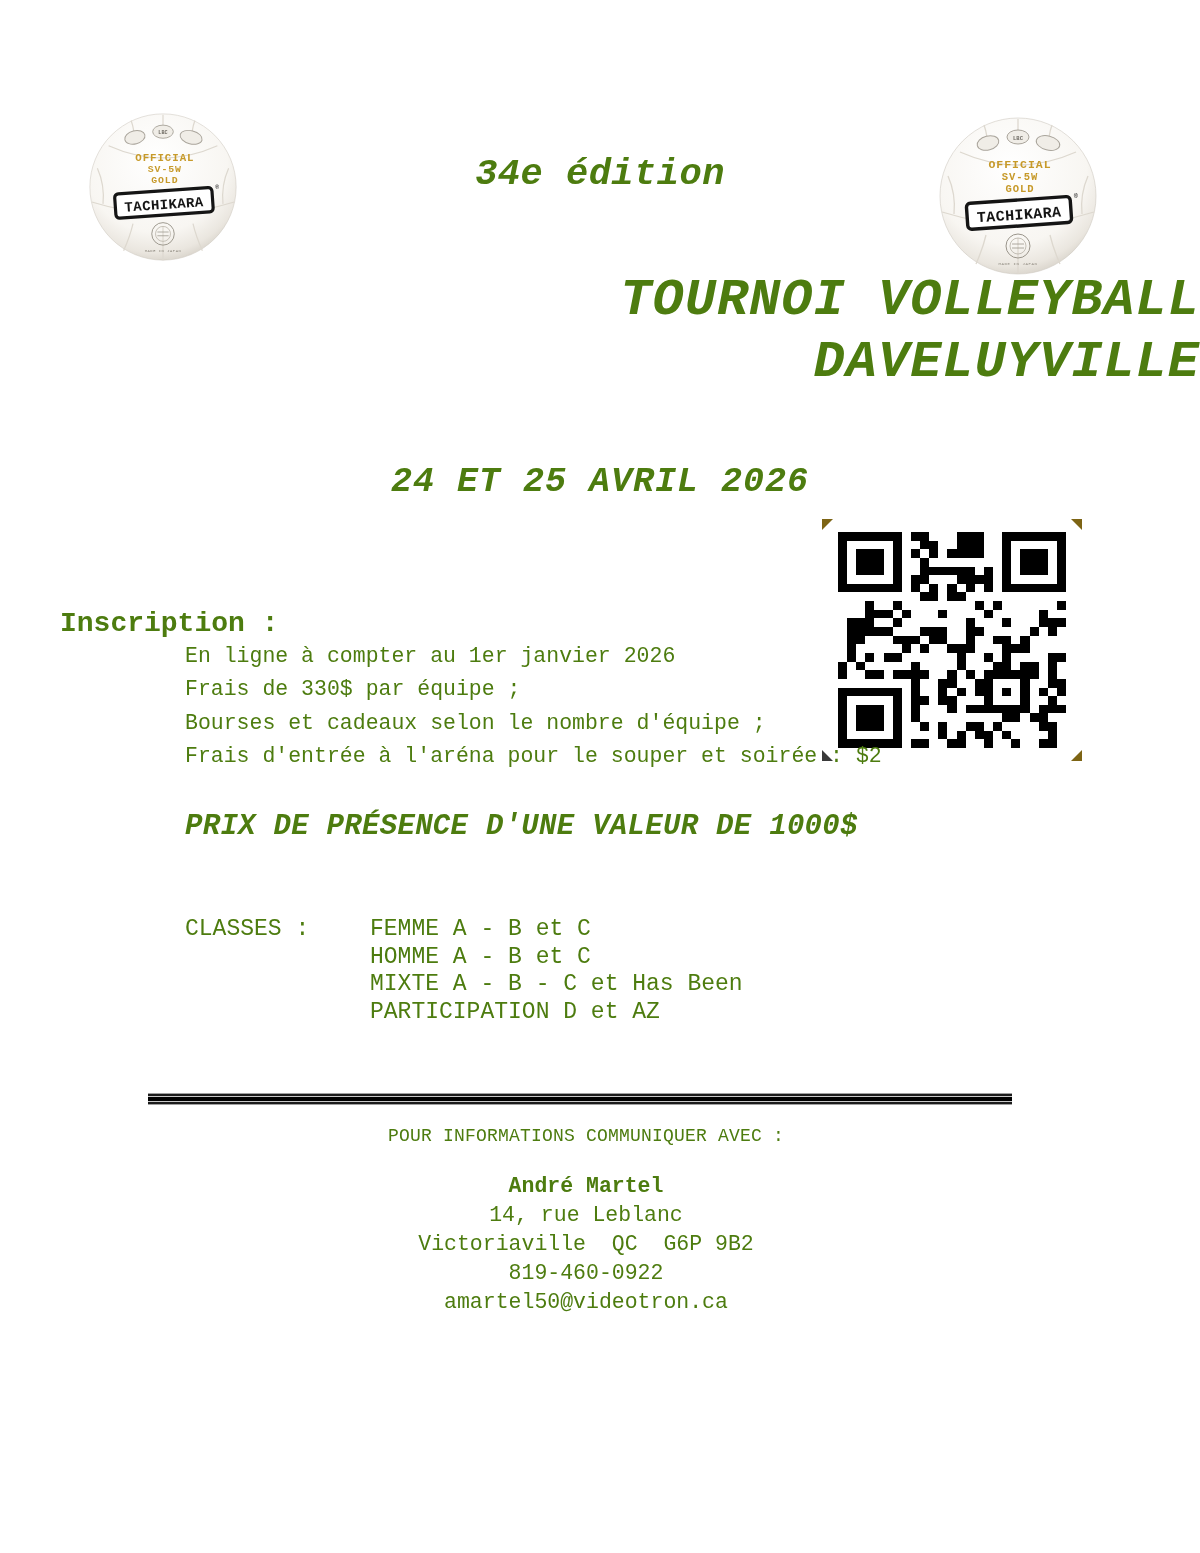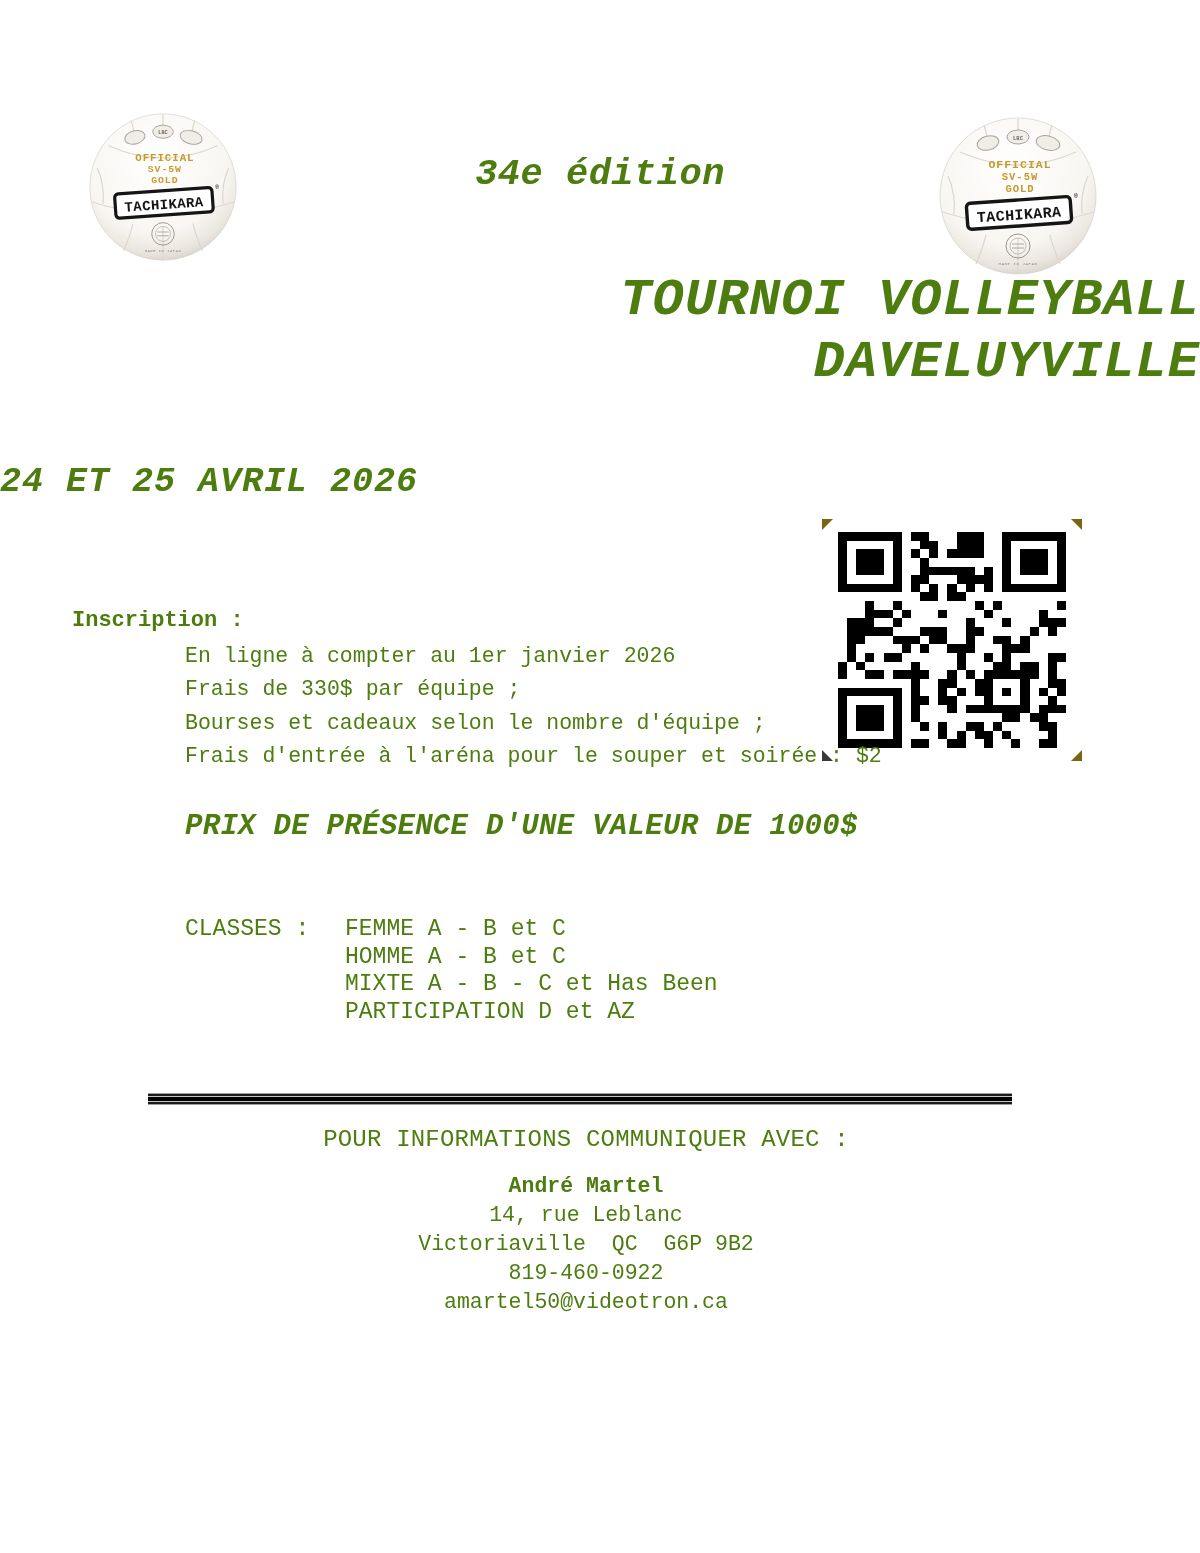--- a/index.html
+++ b/index.html
@@ -17,64 +17,64 @@
   
   .edition{
     top:153px;left:0;width:1200px;text-align:center;
     font-size:37px;font-weight:bold;font-style:italic;letter-spacing:.5px;
   }
   .main-title{
     top:270px;left:0;width:1200px;text-align:right;
     font-size:52px;font-weight:bold;font-style:italic;line-height:62px;letter-spacing:1px;
   }
   .event-date{
-    top:462px;left:0;width:1200px;text-align:left;
+    top:462px;left:0;width:1200px;text-align:center;
     font-size:35px;font-weight:bold;font-style:italic;letter-spacing:1px;
   }
 
   
   .inscription-heading{
-    top:608px;left:72px;
-    font-size:22px;font-weight:bold;
+    top:608px;left:60px;
+    font-size:28px;font-weight:bold;
   }
   .inscription-items{
     top:640px;left:185px;
     font-size:21.5px;line-height:33.4px;
   }
   .prize-line{
     top:810px;left:185px;
     font-size:29px;font-weight:bold;font-style:italic;letter-spacing:.3px;text-align:center;
   }
 
   
   .classes{
     top:916px;left:185px;
     font-size:23px;line-height:27.6px;
   }
-  .classes .row{display:flex;}
+  .classes .row{display:flex;gap:25px;}
   .classes .label{width:160px;flex:0 0 160px;}
   .classes .items{}
 
   
   .divider{
     top:1093px;left:148px;width:864px;height:12px;
     background:linear-gradient(to bottom,
       #a0a0a0 0px,#a0a0a0 1px,
       #1b1b1b 1px,#1b1b1b 3px,
       #c8c8c8 3px,#c8c8c8 4px,
       #000 4px,#000 8px,
       #c8c8c8 8px,#c8c8c8 9px,
       #1b1b1b 9px,#1b1b1b 11px,
       #a0a0a0 11px,#a0a0a0 12px);
   }
 
   
   .info-line{
     top:1126px;left:0;width:1172px;text-align:center;
-    font-size:24px;letter-spacing:.2px;
+    font-size:18px;letter-spacing:.2px;
   }
   .contact{
     top:1172px;left:0;width:1172px;text-align:center;
     font-size:21.5px;line-height:29px;
   }
   .contact .name{font-weight:bold;}
   .ws-pre{white-space:pre;}
 
   
   .qr-wrap{top:519px;left:822px;width:260px;height:242px;}

